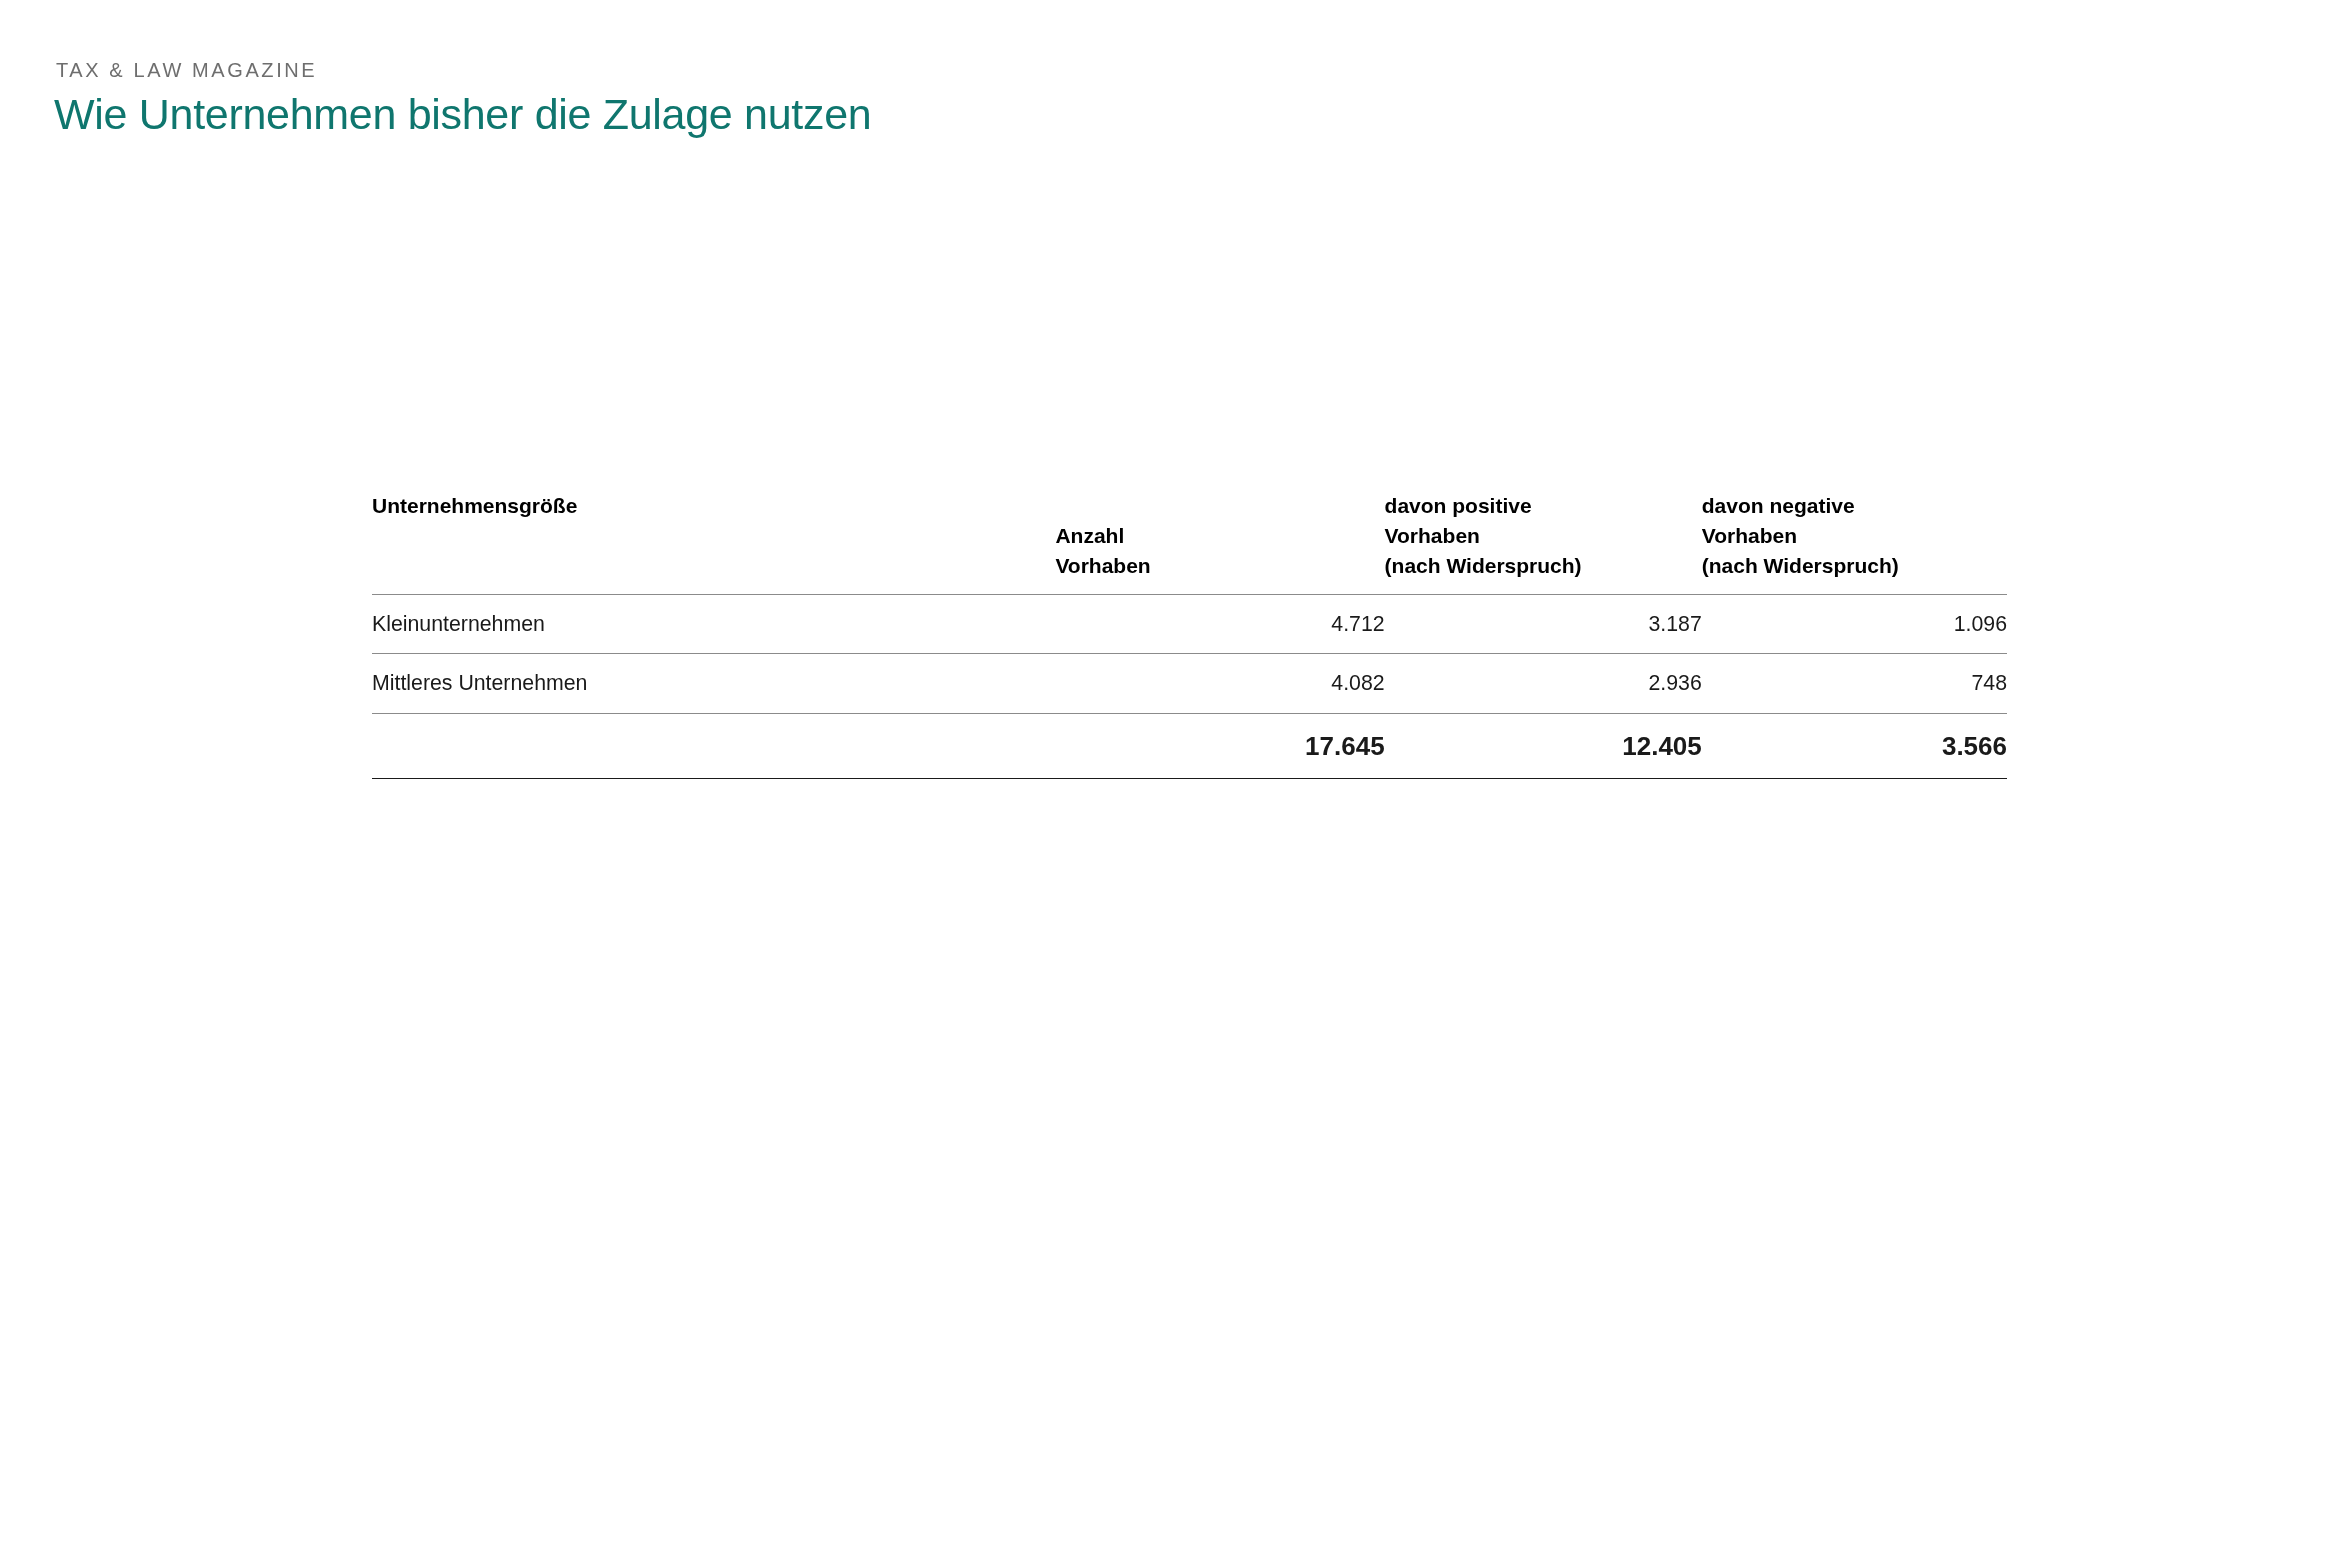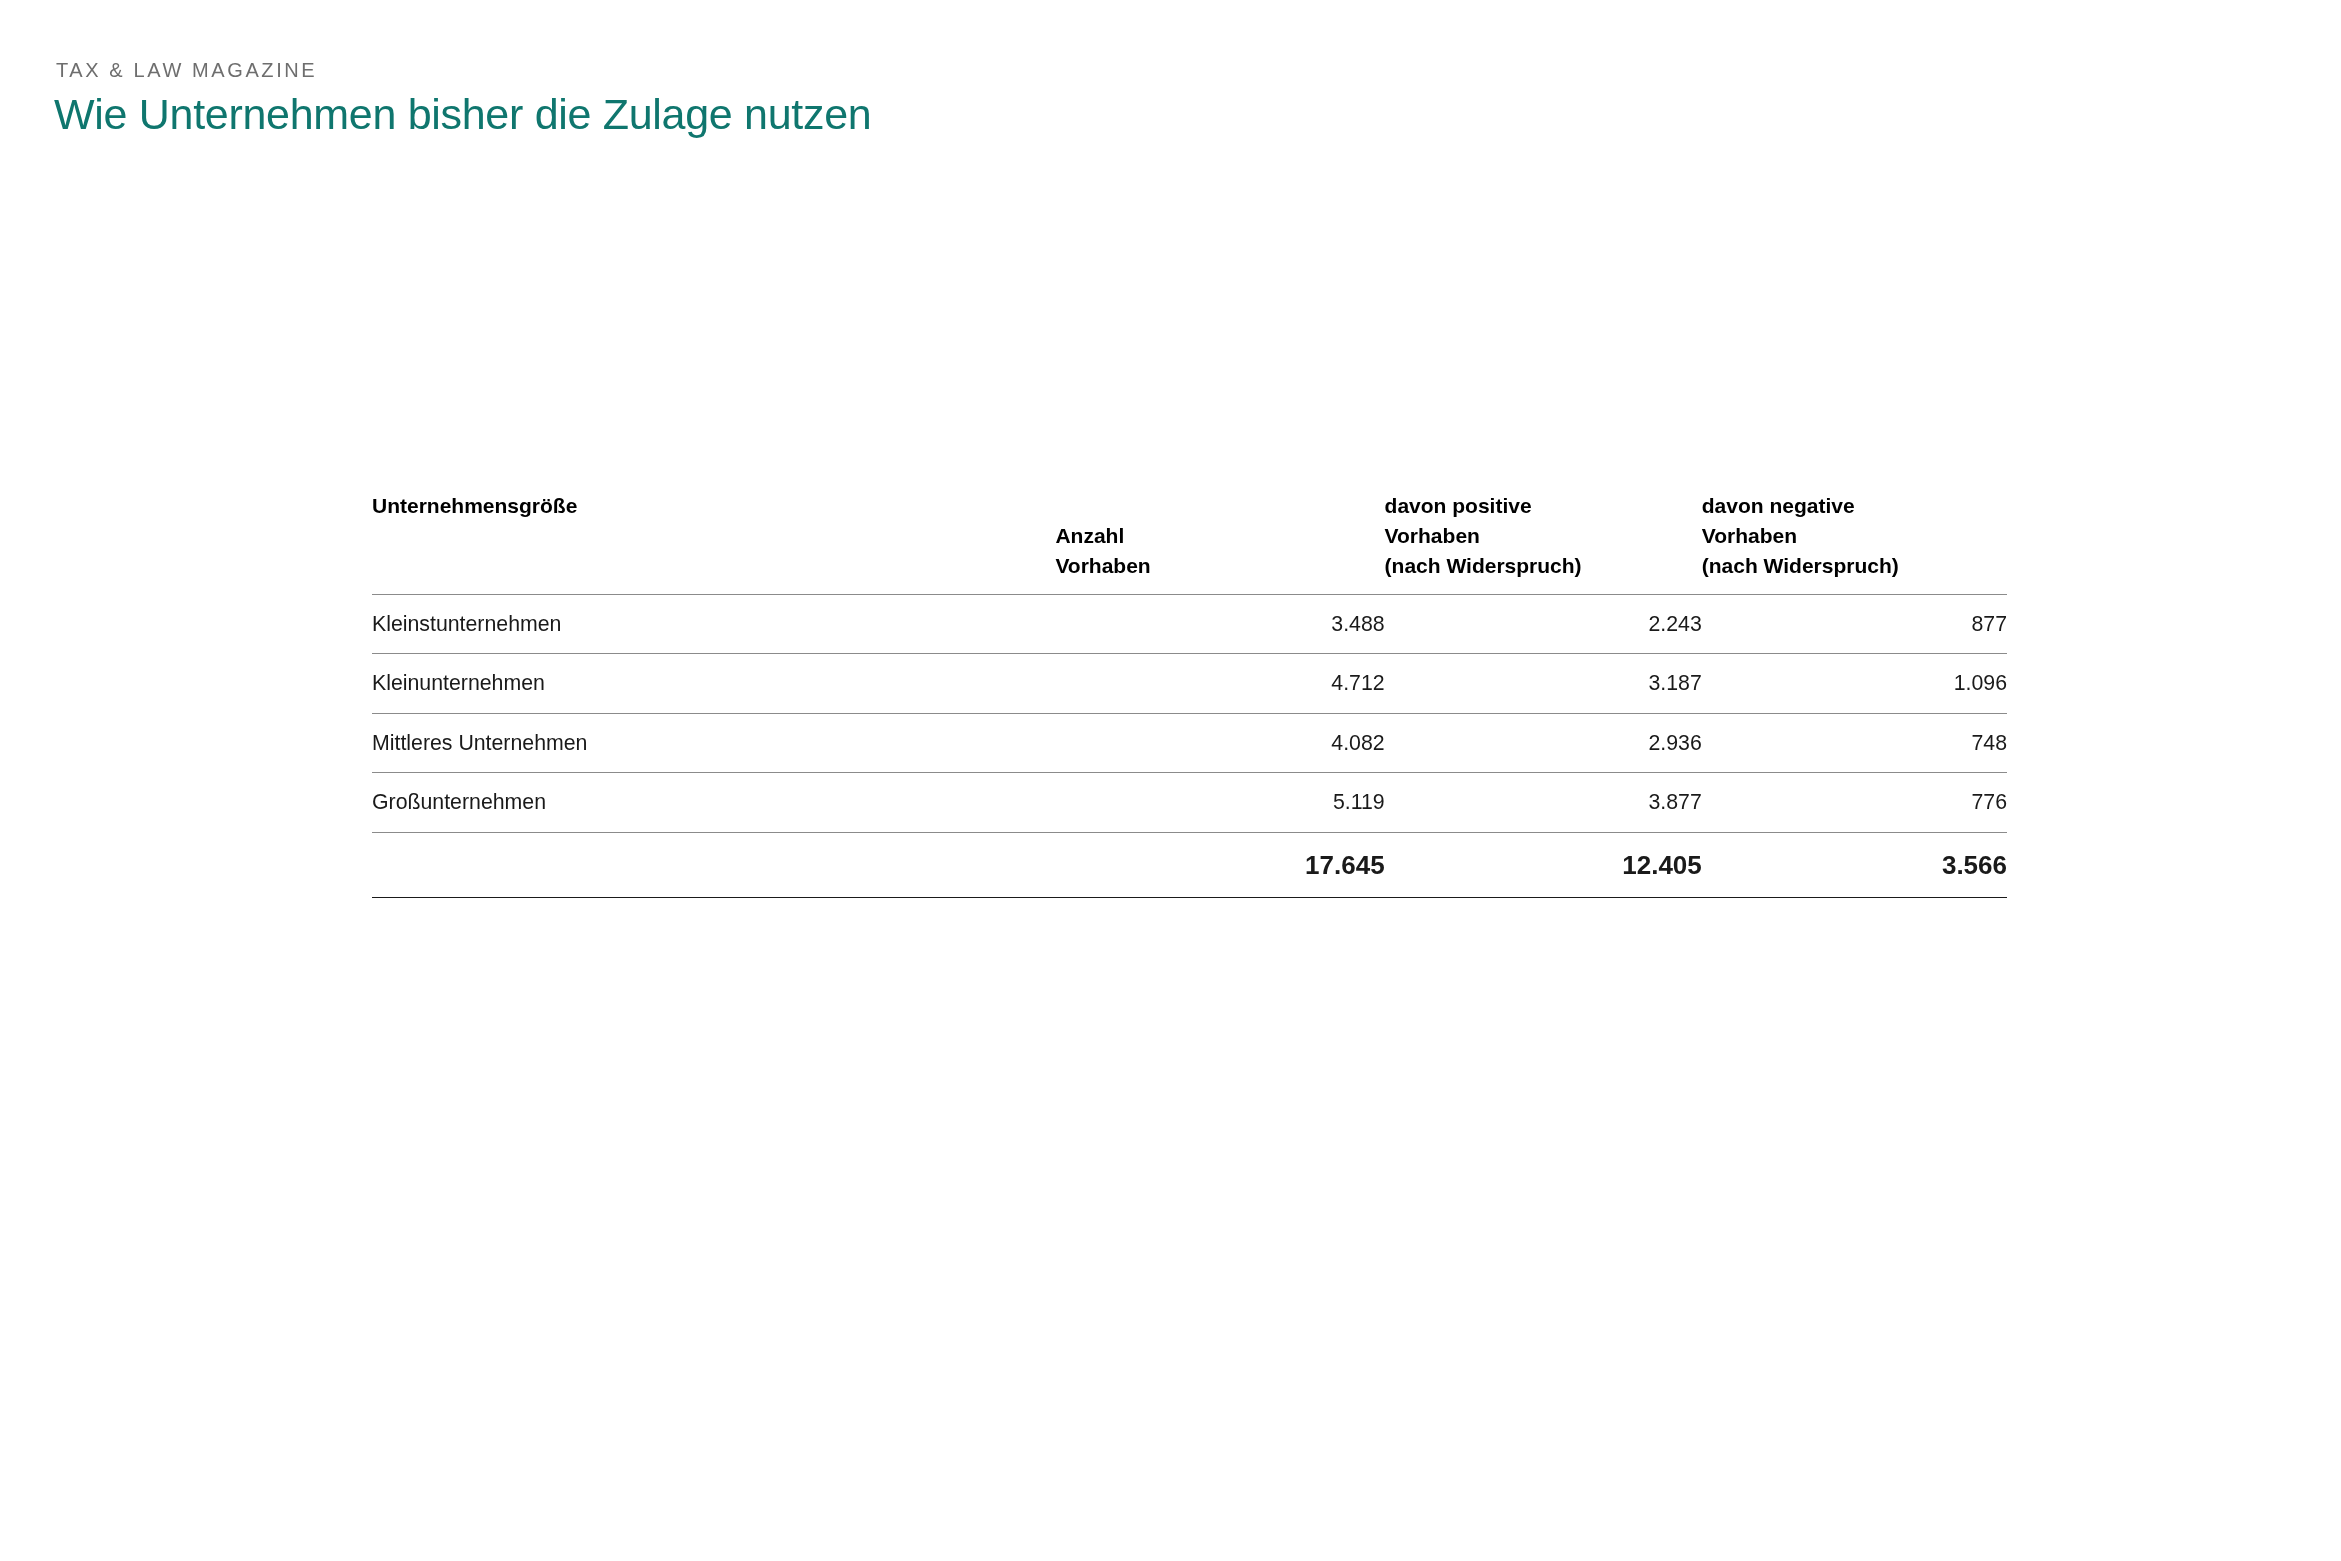--- a/index.html
+++ b/index.html
@@ -131,42 +131,30 @@
         </th>
         <th class="right">
           <span>davon negative</span><br>
           <span>Vorhaben</span><br>
           <span>(nach Widerspruch)</span>
         </th>
       </tr>
     </thead>
     <tbody>
       <tr>
-        <td class="left">Kleinstunternehmen</td>
-        <td class="right">3.488</td>
-        <td class="right">2.243</td>
-        <td class="right">877</td>
-      </tr>
-      <tr>
         <td class="left">Kleinunternehmen</td>
         <td class="right">4.712</td>
         <td class="right">3.187</td>
         <td class="right">1.096</td>
       </tr>
       <tr>
         <td class="left">Mittleres Unternehmen</td>
         <td class="right">4.082</td>
         <td class="right">2.936</td>
         <td class="right">748</td>
-      </tr>
-      <tr>
-        <td class="left">Großunternehmen</td>
-        <td class="right">5.119</td>
-        <td class="right">3.877</td>
-        <td class="right">776</td>
       </tr>
     </tbody>
     <tfoot>
       <tr>
         <td class="left"></td>
         <td class="right">17.645</td>
         <td class="right">12.405</td>
         <td class="right">3.566</td>
       </tr>
     </tfoot>

